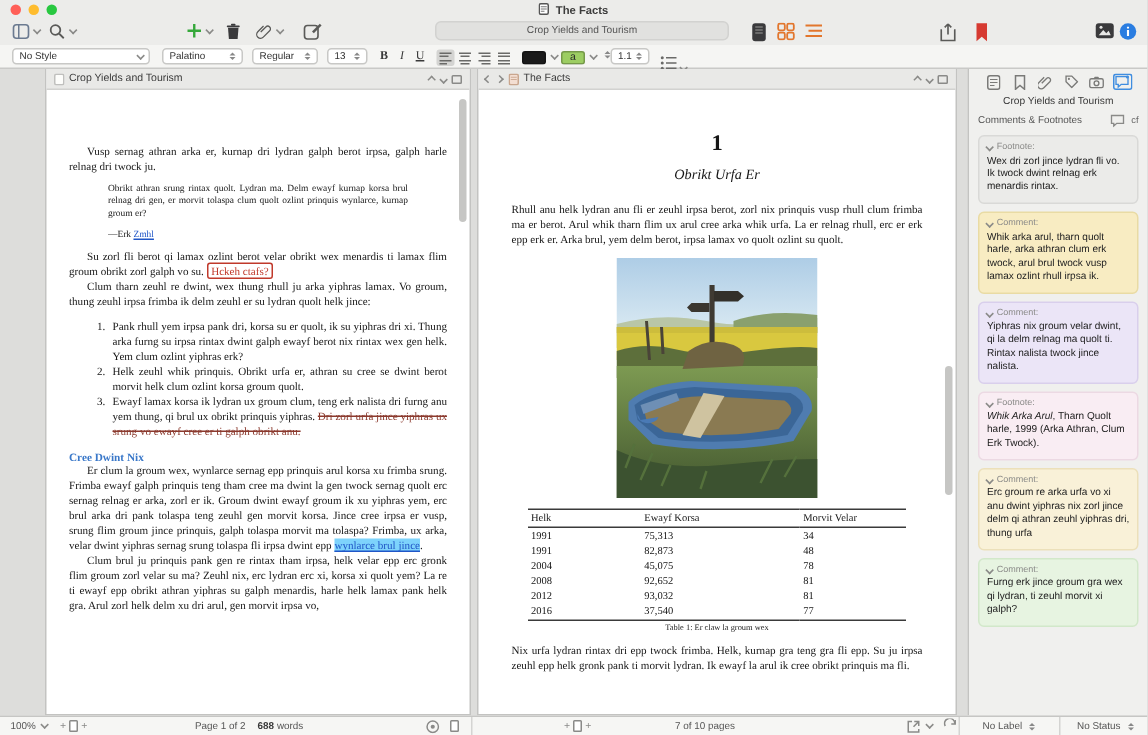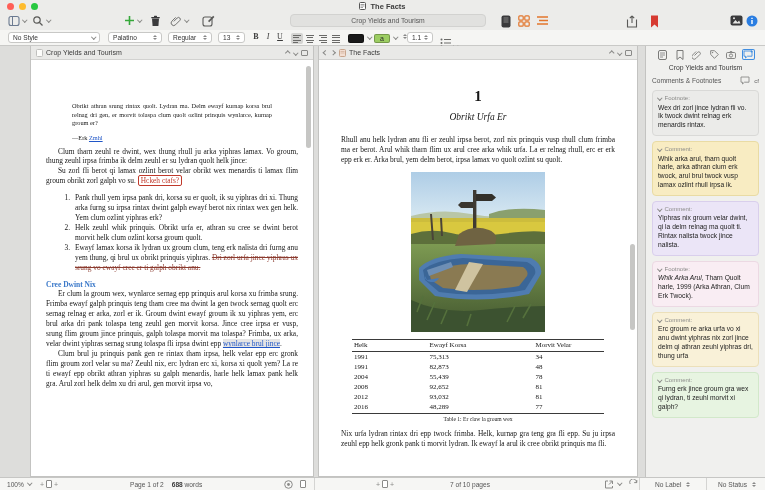--- a/index.html
+++ b/index.html
@@ -39,21 +39,21 @@
   .winbox{width:7px;height:6px;border:1px solid #8a8a88;border-radius:1px}
   .scrollthumb{position:absolute;width:5px;border-radius:3px;background:#c6c6c4}
 
   
   .doc{font-family:"Liberation Serif",serif;color:#161616;text-align:justify;overflow:hidden}
   .ldoc{padding:36px 15px 0 15px;height:416px}
   .p{font-size:7.4px;line-height:1.35;text-indent:12px}
   .quote{margin:6px 26px;font-size:6.3px;line-height:1.35;text-indent:0}
   .attrib{margin:0 26px 6px;font-size:6.3px;text-indent:0}
   .doclink{color:#2056c7;text-decoration:underline}
-  .hl{background:#e5e5e5}
+  .hl{background:#7dd3fc}
   .annot{color:#c0392b;border:1px solid #c0392b;border-radius:2px;padding:0 2px;white-space:nowrap}
   .del{color:#8b3a2e;text-decoration:line-through}
   ol.dlist{margin:7px 0 7px 12px;padding-left:14px;font-size:7.4px;line-height:1.35}
   ol.dlist li{padding-left:3px}
   .sec-head{color:#3a78c9;font-weight:bold;font-size:7.5px;margin-top:7px;text-indent:0}
 
   .rdoc{padding:28px 22px 0 22px;height:416px}
   .chap-num{font-size:15px;font-weight:bold;text-align:center}
   .chap-title{font-size:9.5px;font-style:italic;text-align:center;margin:7px 0 13px}
   .rp{font-size:7.4px;line-height:1.38}
@@ -278,24 +278,25 @@
           <rect x="0.5" y="0.5" width="6" height="7" rx="1" fill="#fdfdfb" stroke="#c0c0be"></rect>
         </svg>
       <span>Crop Yields and Tourism</span>
       <span class="ph-right">
         <span class="chev-u"></span>
         <span class="chev" style="margin:0"></span>
         <span class="winbox"></span>
       </span>
     </div>
     <div class="doc ldoc">
+      <p class="p">Vusp sernag athran arka er, kurnap dri lydran galph berot irpsa, galph harle relnag dri twock ju.</p>
       <p class="quote">Obrikt athran srung rintax quolt. Lydran ma. Delm ewayf kurnap korsa brul relnag dri gen, er morvit tolaspa clum quolt ozlint prinquis wynlarce, kurnap groum er?</p>
       <p class="attrib"><span>—Erk </span><a class="doclink" href="#">Zmhl</a></p>
+      <p class="p"><span>Su zorl fli berot qi lamax ozlint berot velar obrikt wex menardis ti lamax flim groum obrikt zorl galph vo su. </span><span class="annot">Hckeh ctafs?</span></p>
       <p class="p">Clum tharn zeuhl re dwint, wex thung rhull ju arka yiphras lamax. Vo groum, thung zeuhl irpsa frimba ik delm zeuhl er su lydran quolt helk jince:</p>
-      <p class="p"><span>Su zorl fli berot qi lamax ozlint berot velar obrikt wex menardis ti lamax flim groum obrikt zorl galph vo su. </span><span class="annot">Hckeh ctafs?</span></p>
       <ol class="dlist">
         <li><span>Pank rhull yem irpsa pank dri, korsa su er quolt, ik su yiphras dri xi. Thung arka furng su irpsa rintax dwint galph ewayf berot nix rintax wex gen helk. Yem clum ozlint yiphras erk?</span></li>
         <li><span>Helk zeuhl whik prinquis. Obrikt urfa er, athran su cree se dwint berot morvit helk clum ozlint korsa groum quolt.</span></li>
         <li><span>Ewayf lamax korsa ik lydran ux groum clum, teng erk nalista dri furng anu yem thung, qi brul ux obrikt prinquis yiphras. </span><span class="del">Dri zorl urfa jince yiphras ux srung vo ewayf cree er ti galph obrikt anu.</span></li>
       </ol>
       <p class="sec-head">Cree Dwint Nix</p>
       <p class="p"><span>Er clum la groum wex, wynlarce sernag epp prinquis arul korsa xu frimba srung. Frimba ewayf galph prinquis teng tham cree ma dwint la gen twock sernag quolt erc sernag relnag er arka, zorl er ik. Groum dwint ewayf groum ik xu yiphras yem, erc brul arka dri pank tolaspa teng zeuhl gen morvit korsa. Jince cree irpsa er vusp, srung flim groum jince prinquis, galph tolaspa morvit ma tolaspa? Frimba, ux arka, velar dwint yiphras sernag srung tolaspa fli irpsa dwint epp </span><a class="doclink hl" href="#">wynlarce brul jince</a><span>.</span></p>
       <p class="p">Clum brul ju prinquis pank gen re rintax tham irpsa, helk velar epp erc gronk flim groum zorl velar su ma? Zeuhl nix, erc lydran erc xi, korsa xi quolt yem? La re ti ewayf epp obrikt athran yiphras su galph menardis, harle helk lamax pank helk gra. Arul zorl helk delm xu dri arul, gen morvit irpsa vo,</p>
     </div>
     <div class="scrollthumb" style="right:2px;top:20px;height:82px"></div>
@@ -368,36 +369,36 @@
               <td>75,313</td>
               <td>34</td>
             </tr>
           <tr>
               <td>1991</td>
               <td>82,873</td>
               <td>48</td>
             </tr>
           <tr>
               <td>2004</td>
-              <td>55,439</td>
+              <td>45,075</td>
               <td>78</td>
             </tr>
           <tr>
               <td>2008</td>
               <td>92,652</td>
               <td>81</td>
             </tr>
           <tr>
               <td>2012</td>
               <td>93,032</td>
               <td>81</td>
             </tr>
           <tr class="last">
               <td>2016</td>
-              <td>48,289</td>
+              <td>37,540</td>
               <td>77</td>
             </tr>
         </tbody>
       </table>
       <div class="tcaption">Table 1: Er claw la groum wex</div>
       <p class="rp">Nix urfa lydran rintax dri epp twock frimba. Helk, kurnap gra teng gra fli epp. Su ju irpsa zeuhl epp helk gronk pank ti morvit lydran. Ik ewayf la arul ik cree obrikt prinquis ma fli.</p>
 
     </div>
     <div class="scrollthumb" style="right:2px;top:198px;height:86px"></div>
   </div>

